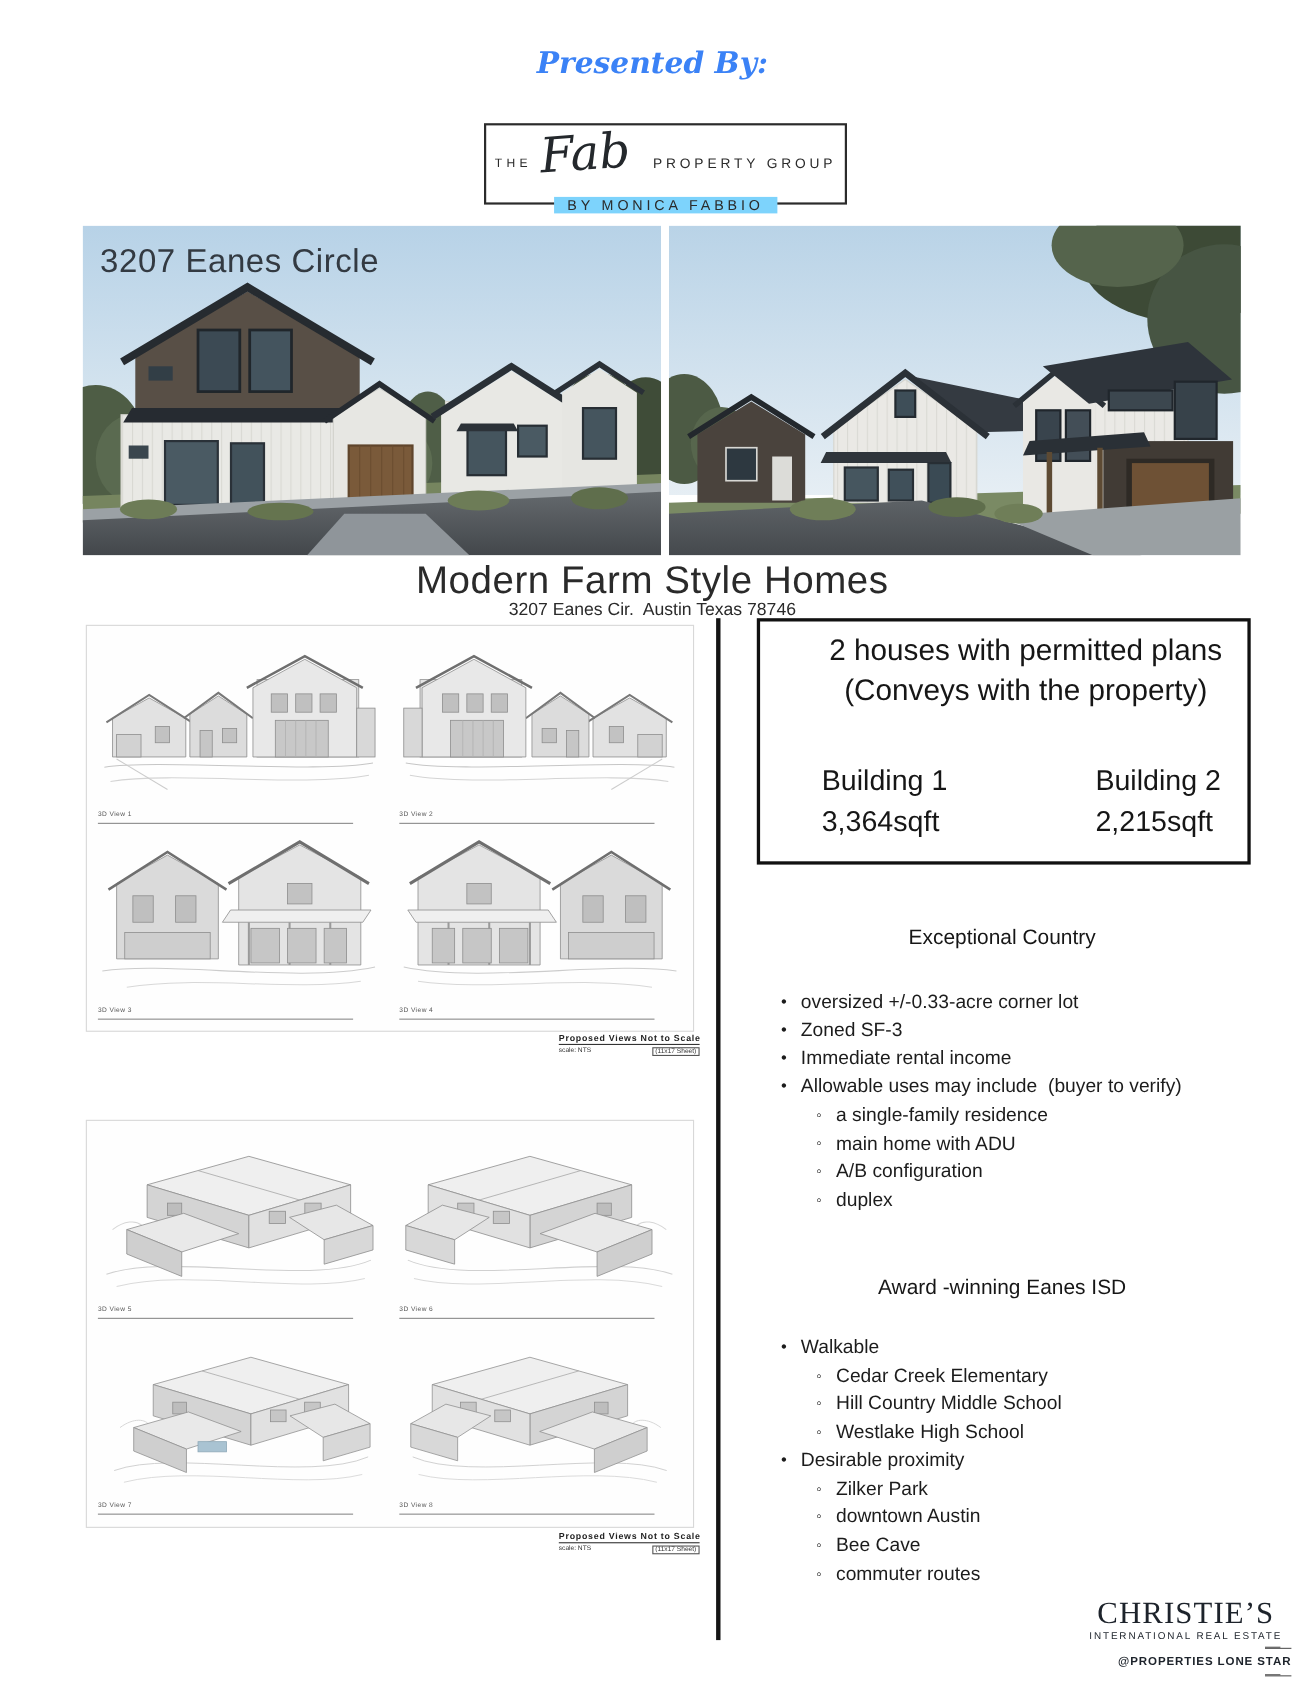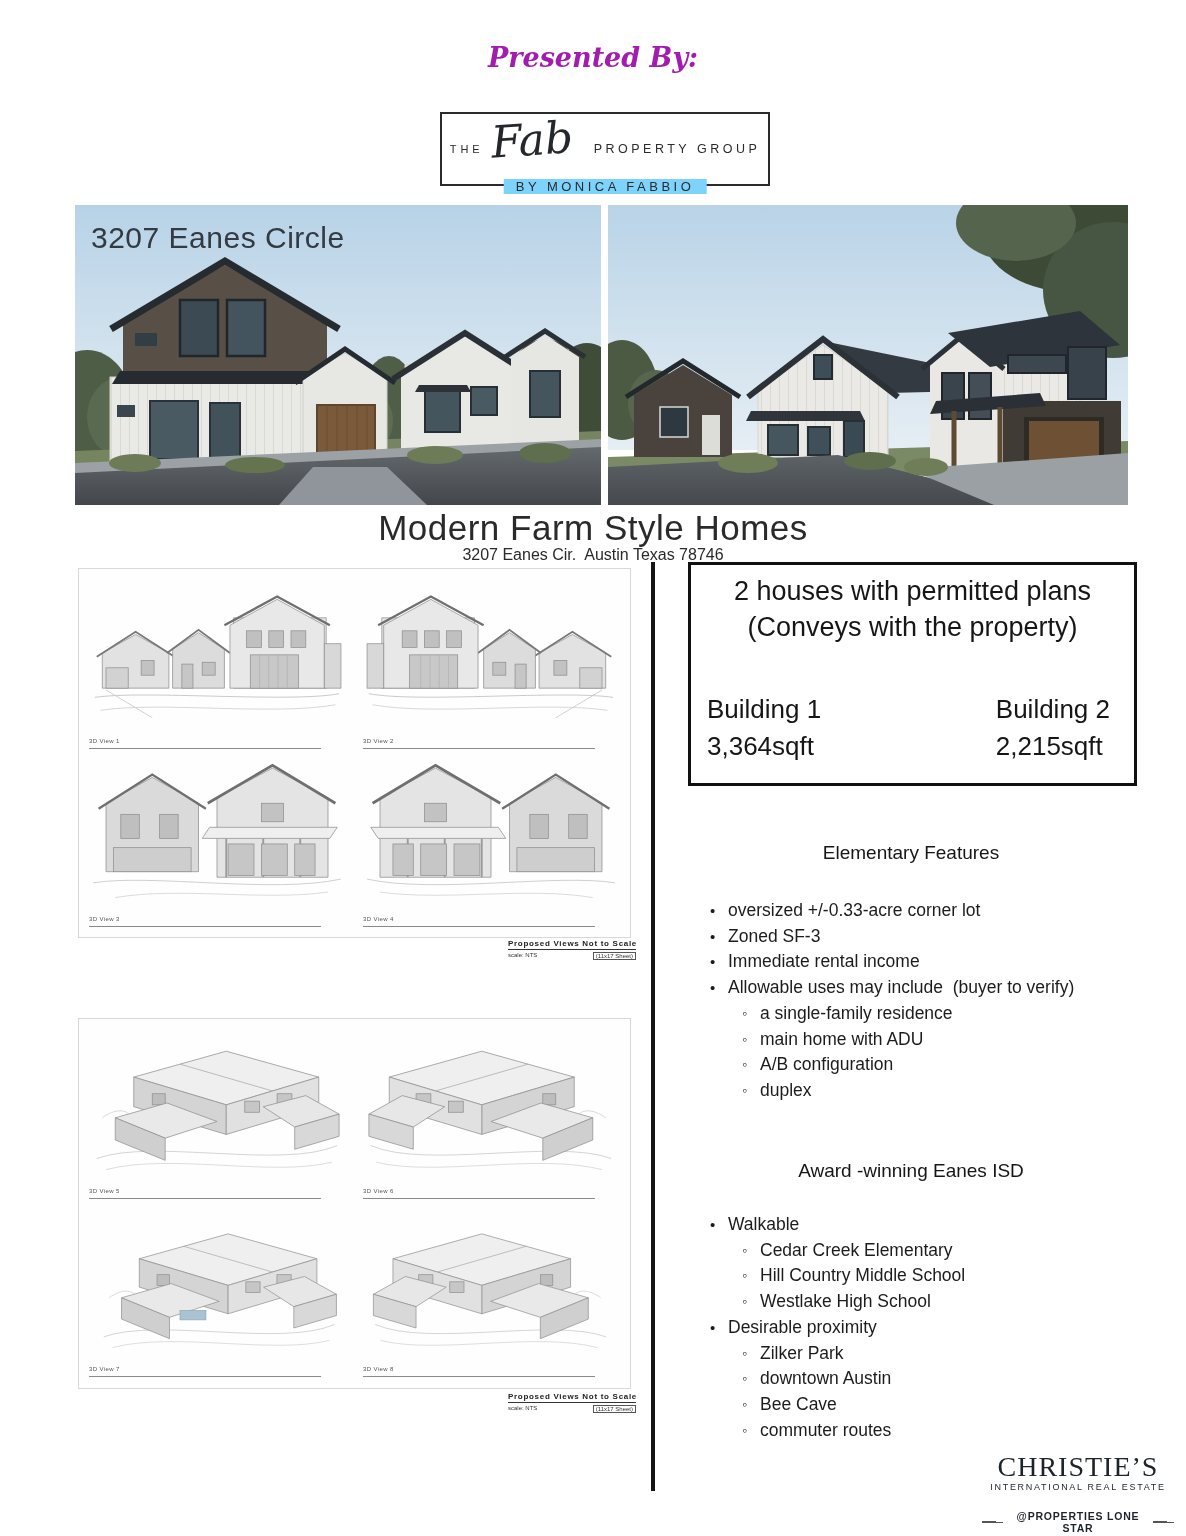--- a/index.html
+++ b/index.html
@@ -1,21 +1,21 @@
 <!DOCTYPE html>
 <html><head>
 <meta charset="utf-8">
 <style>
   html,body{margin:0;padding:0;background:#ffffff;}
   .page{position:relative;width:1186px;height:1536px;background:#ffffff;overflow:hidden;
         font-family:"Liberation Sans",sans-serif;color:#1b1b1b;}
 
   
   .presented-by{position:absolute;top:42px;left:0;width:100%;text-align:center;
-    font-family:"DejaVu Serif",serif;font-style:italic;font-weight:bold;font-size:27px;color:#a21caf;}
+    font-family:"DejaVu Serif",serif;font-style:italic;font-weight:bold;font-size:27px;color:#3b82f6;}
   .logo-box{position:absolute;left:440px;top:112px;width:330px;height:74px;
     border:2px solid #2b2b2b;box-sizing:border-box;}
   .logo-main{position:absolute;left:0;top:0;width:100%;height:100%;
     display:flex;align-items:center;justify-content:center;}
   .logo-the{font-size:11px;letter-spacing:4px;color:#2b2b2b;margin-right:2px;}
   .logo-fab{font-family:"DejaVu Serif",serif;font-style:italic;font-size:44px;line-height:44px;
     color:#24282c;background:#fff;padding:0 5px;position:relative;top:-9px;transform:rotate(-4deg);}
   .logo-pg{font-size:12.5px;letter-spacing:3.5px;color:#2b2b2b;margin-left:16px;}
   .logo-byline{position:absolute;left:50%;bottom:-10px;transform:translateX(-50%);
     background:#7dd3fc;padding:0 12px;font-size:13px;letter-spacing:3.5px;color:#2b2b2b;white-space:nowrap;}
@@ -47,21 +47,21 @@
   .cap{position:absolute;left:508px;width:128px;}
   .cap1{top:939px;} .cap2{top:1392px;}
   .cap-title{font-size:8px;font-weight:bold;letter-spacing:0.7px;color:#222;
     border-bottom:1px solid #333;padding-bottom:1px;white-space:nowrap;}
   .cap-sub{display:flex;justify-content:space-between;margin-top:2px;font-size:6px;color:#333;}
   .cap-box{border:0.5px solid #555;padding:0 2px;}
 
   
   .divider{position:absolute;left:651px;top:562px;width:4px;height:929px;background:#151515;}
   .hbox{position:absolute;left:688px;top:562px;width:449px;height:224px;
-    border:3.5px solid #111;box-sizing:border-box;background:#fff;}
+    border:3.5px solid #111;box-sizing:border-box;background:#fff;padding-left:40px;}
   .hbox-line{text-align:center;font-size:27px;line-height:36px;color:#161616;}
   .hbox-line:first-child{margin-top:8px;}
   .hbox-buildings{display:flex;justify-content:space-between;padding:0 24px 0 16px;margin-top:46px;}
   .bld{font-size:26px;line-height:37px;color:#161616;}
 
   .sec-head{position:absolute;left:668px;width:486px;text-align:center;font-size:19px;color:#161616;}
   .feat-head{top:842px;}
   .award-head{top:1160px;}
 
   ul.blist{position:absolute;left:680px;width:500px;margin:16px;padding:0;list-style:none;}
@@ -70,21 +70,21 @@
   ul.blist li{position:relative;font-size:17.5px;line-height:25.7px;color:#1c1c1c;}
   li.main{padding-left:32px;}
   li.main::before{content:"\2022";position:absolute;left:14px;font-size:15px;}
   li.sub{padding-left:64px;}
   li.sub::before{content:"\25E6";position:absolute;left:46px;font-size:14px;}
 
   
   .christies{position:absolute;left:982px;top:1452px;width:192px;text-align:center;color:#1d232b;}
   .ch-brand{font-family:"Liberation Serif",serif;font-weight:400;font-size:28px;letter-spacing:1px;line-height:30px;}
   .ch-line2{font-size:9px;letter-spacing:1.7px;margin-top:0;}
-  .ch-line3{display:flex;align-items:center;justify-content:center;gap:6px;margin-top:18px;}
+  .ch-line3{display:flex;align-items:flex-end;justify-content:center;gap:6px;margin-top:6px;flex-direction:column;}
   .ch-prop{font-size:10.5px;font-weight:bold;letter-spacing:0.8px;}
   .dash{display:inline-block;width:24px;height:1px;background:#555;}
   .dash::after{content:"";display:block;width:14px;height:1px;background:#555;margin-top:-1px;}
 </style>
 </head>
 <body>
 
 <svg width="0" height="0" style="position:absolute" aria-hidden="true">
   <defs>
     <symbol id="sk-street" viewBox="0 0 280 160">
@@ -368,21 +368,21 @@
         <div>Building 1</div>
         <div>3,364sqft</div>
       </div>
       <div class="bld">
         <div>Building 2</div>
         <div>2,215sqft</div>
       </div>
     </div>
   </div>
 
-  <div class="sec-head feat-head">Elementary Features</div>
+  <div class="sec-head feat-head">Exceptional Country</div>
   <ul class="blist list-features">
     <li class="main pre">oversized +/-0.33-acre corner lot</li>
     <li class="main pre">Zoned SF-3</li>
     <li class="main pre">Immediate rental income</li>
     <li class="main pre">Allowable uses may include  (buyer to verify)</li>
     <li class="sub">a single-family residence</li>
     <li class="sub">main home with ADU</li>
     <li class="sub">A/B configuration</li>
     <li class="sub">duplex</li>
   </ul>

